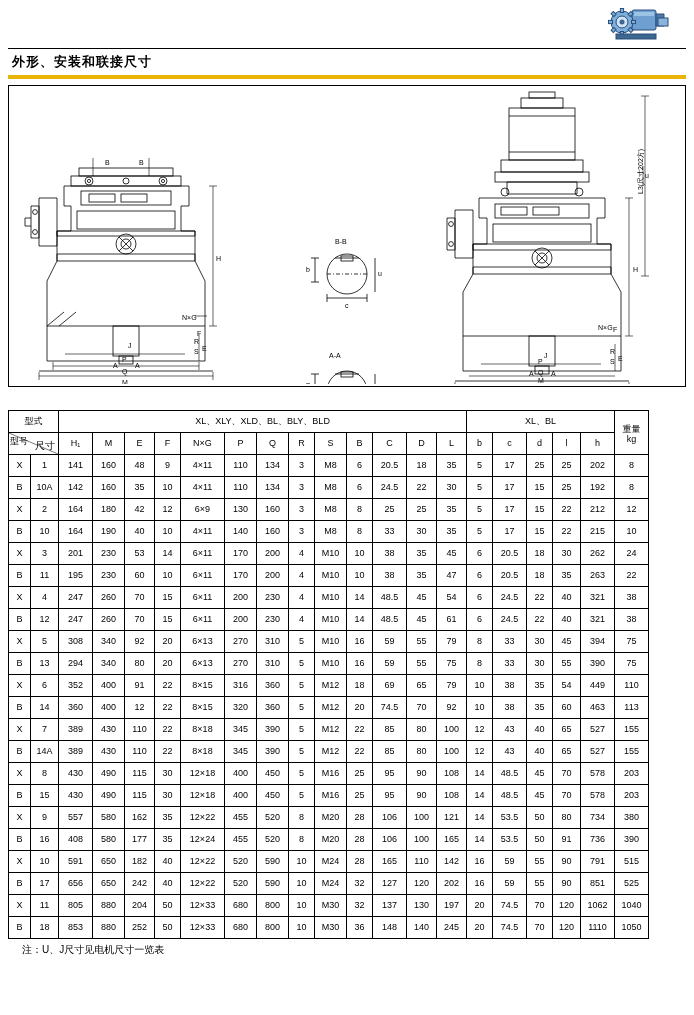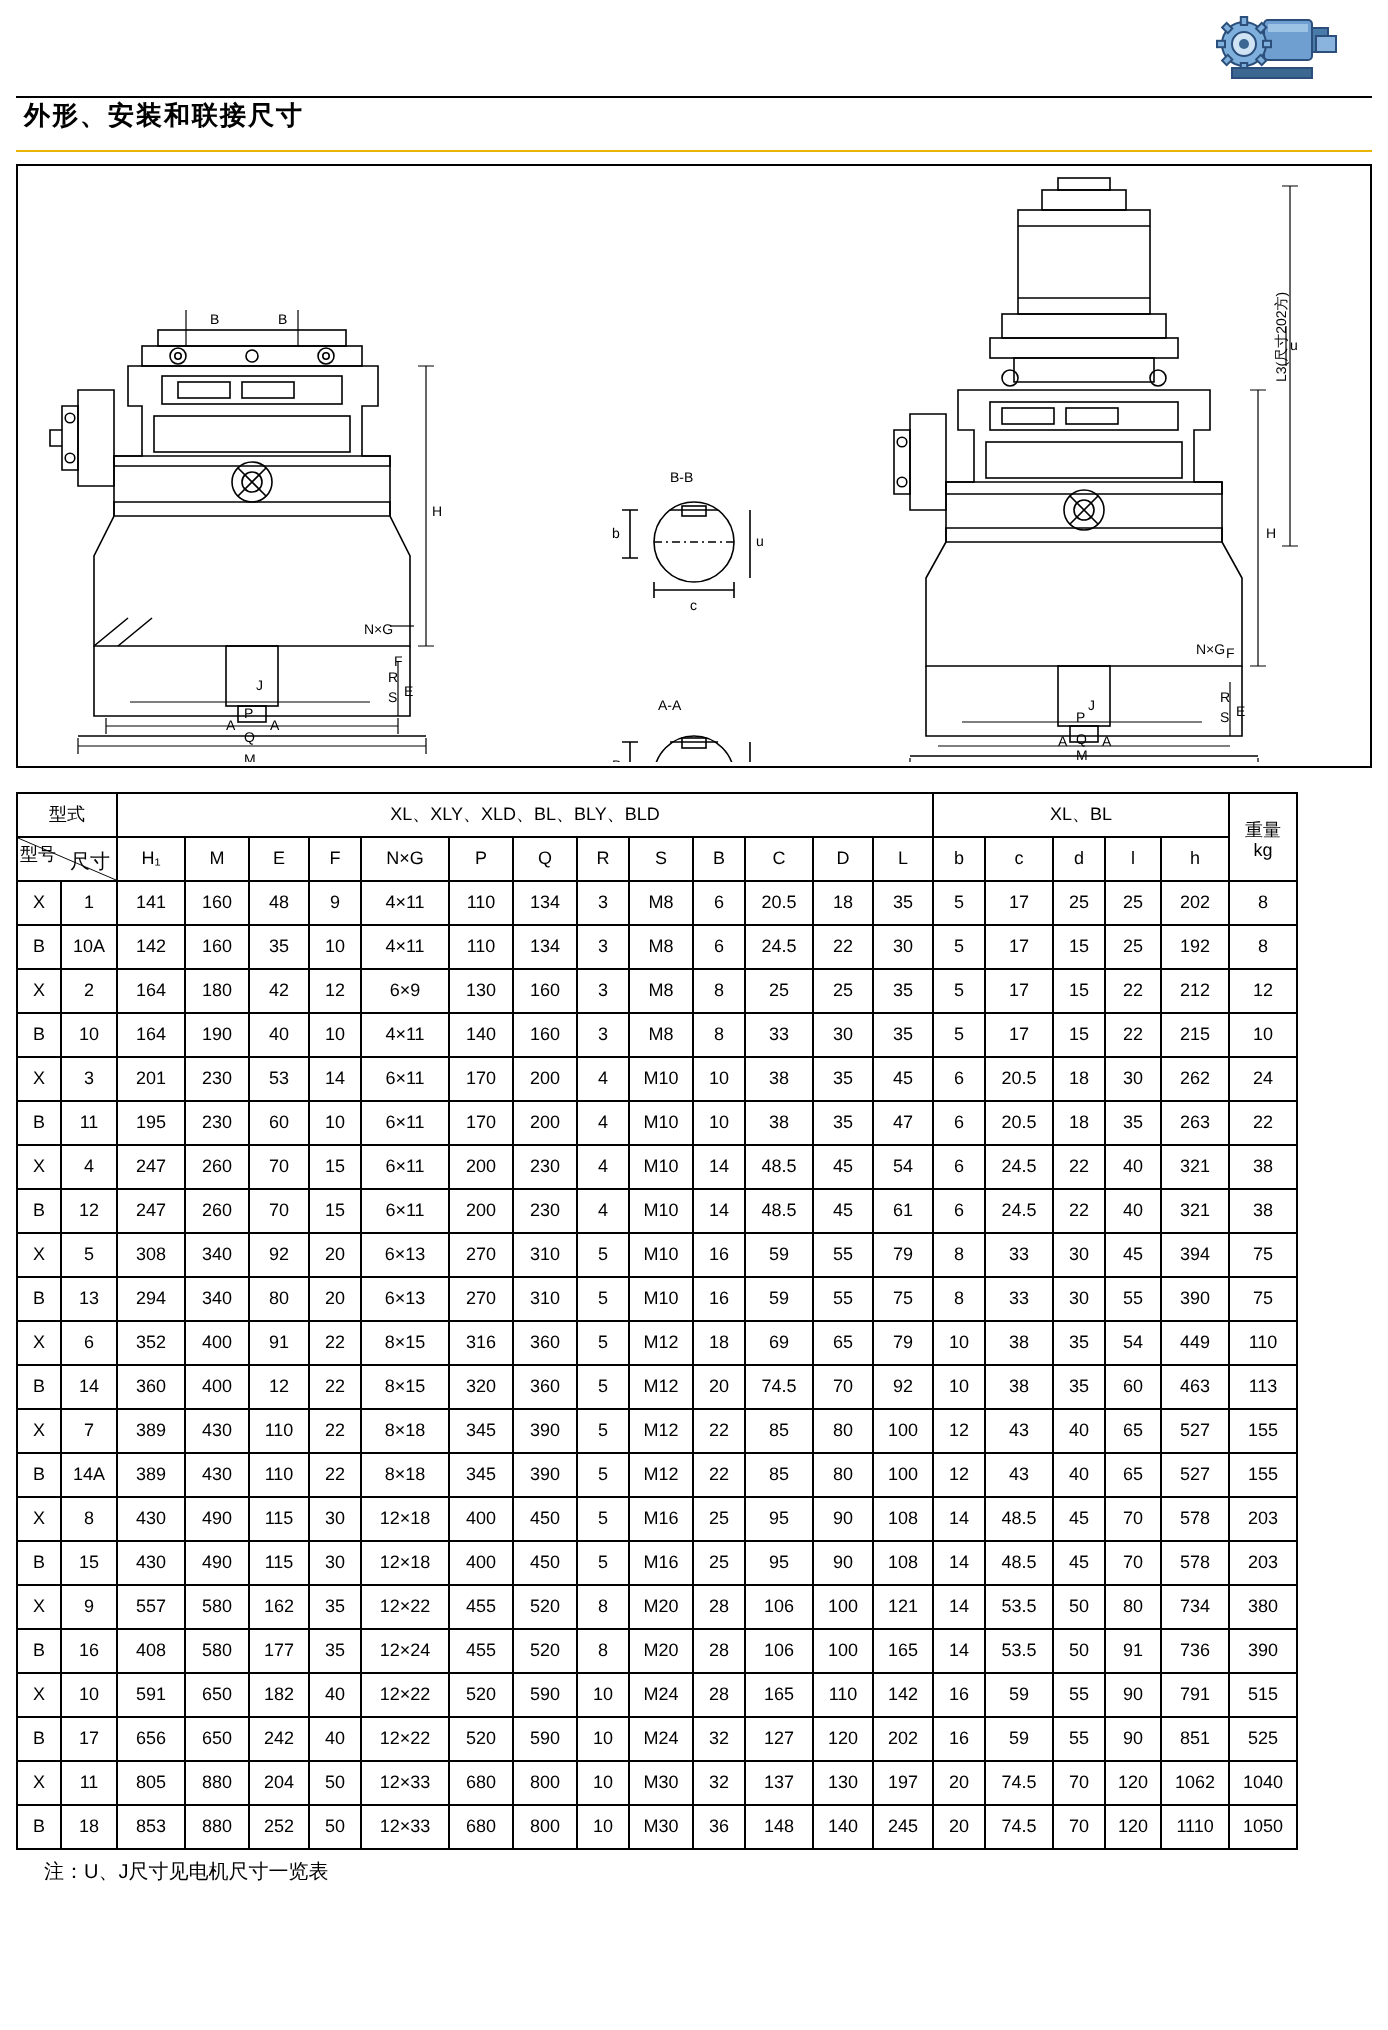--- a/index.html
+++ b/index.html
@@ -29,43 +29,43 @@
   }
   .motor-logo {
     position: absolute;
     right: 12px;
     top: 4px;
     width: 72px;
     height: 42px;
   }
   .title-bar {
     border-top: 1px solid #000;
-    border-bottom: 1px solid #eab308;
+    border-bottom: 4px solid #eab308;
     height: 26px;
     display: flex;
-    align-items: flex-start;
+    align-items: center;
     padding-left: 4px;
     font-size: 13px;
     font-weight: bold;
     letter-spacing: 1px;
   }
   
   .drawing-panel {
     margin-top: 6px;
     border: 1px solid #000;
     height: 300px;
     position: relative;
     overflow: hidden;
   }
   .drawing-panel svg { display:block; }
   
   table.dim {
     border-collapse: collapse;
     width: 560px;
-    margin-top: 12px;
+    margin-top: 23px;
     font-size: 9px;
     table-layout: fixed;
     border-radius: 32px;
   }
   table.dim th, table.dim td {
     border: 1px solid #000;
     text-align: center;
     padding: 0;
     height: 21px;
     line-height: 21px;

